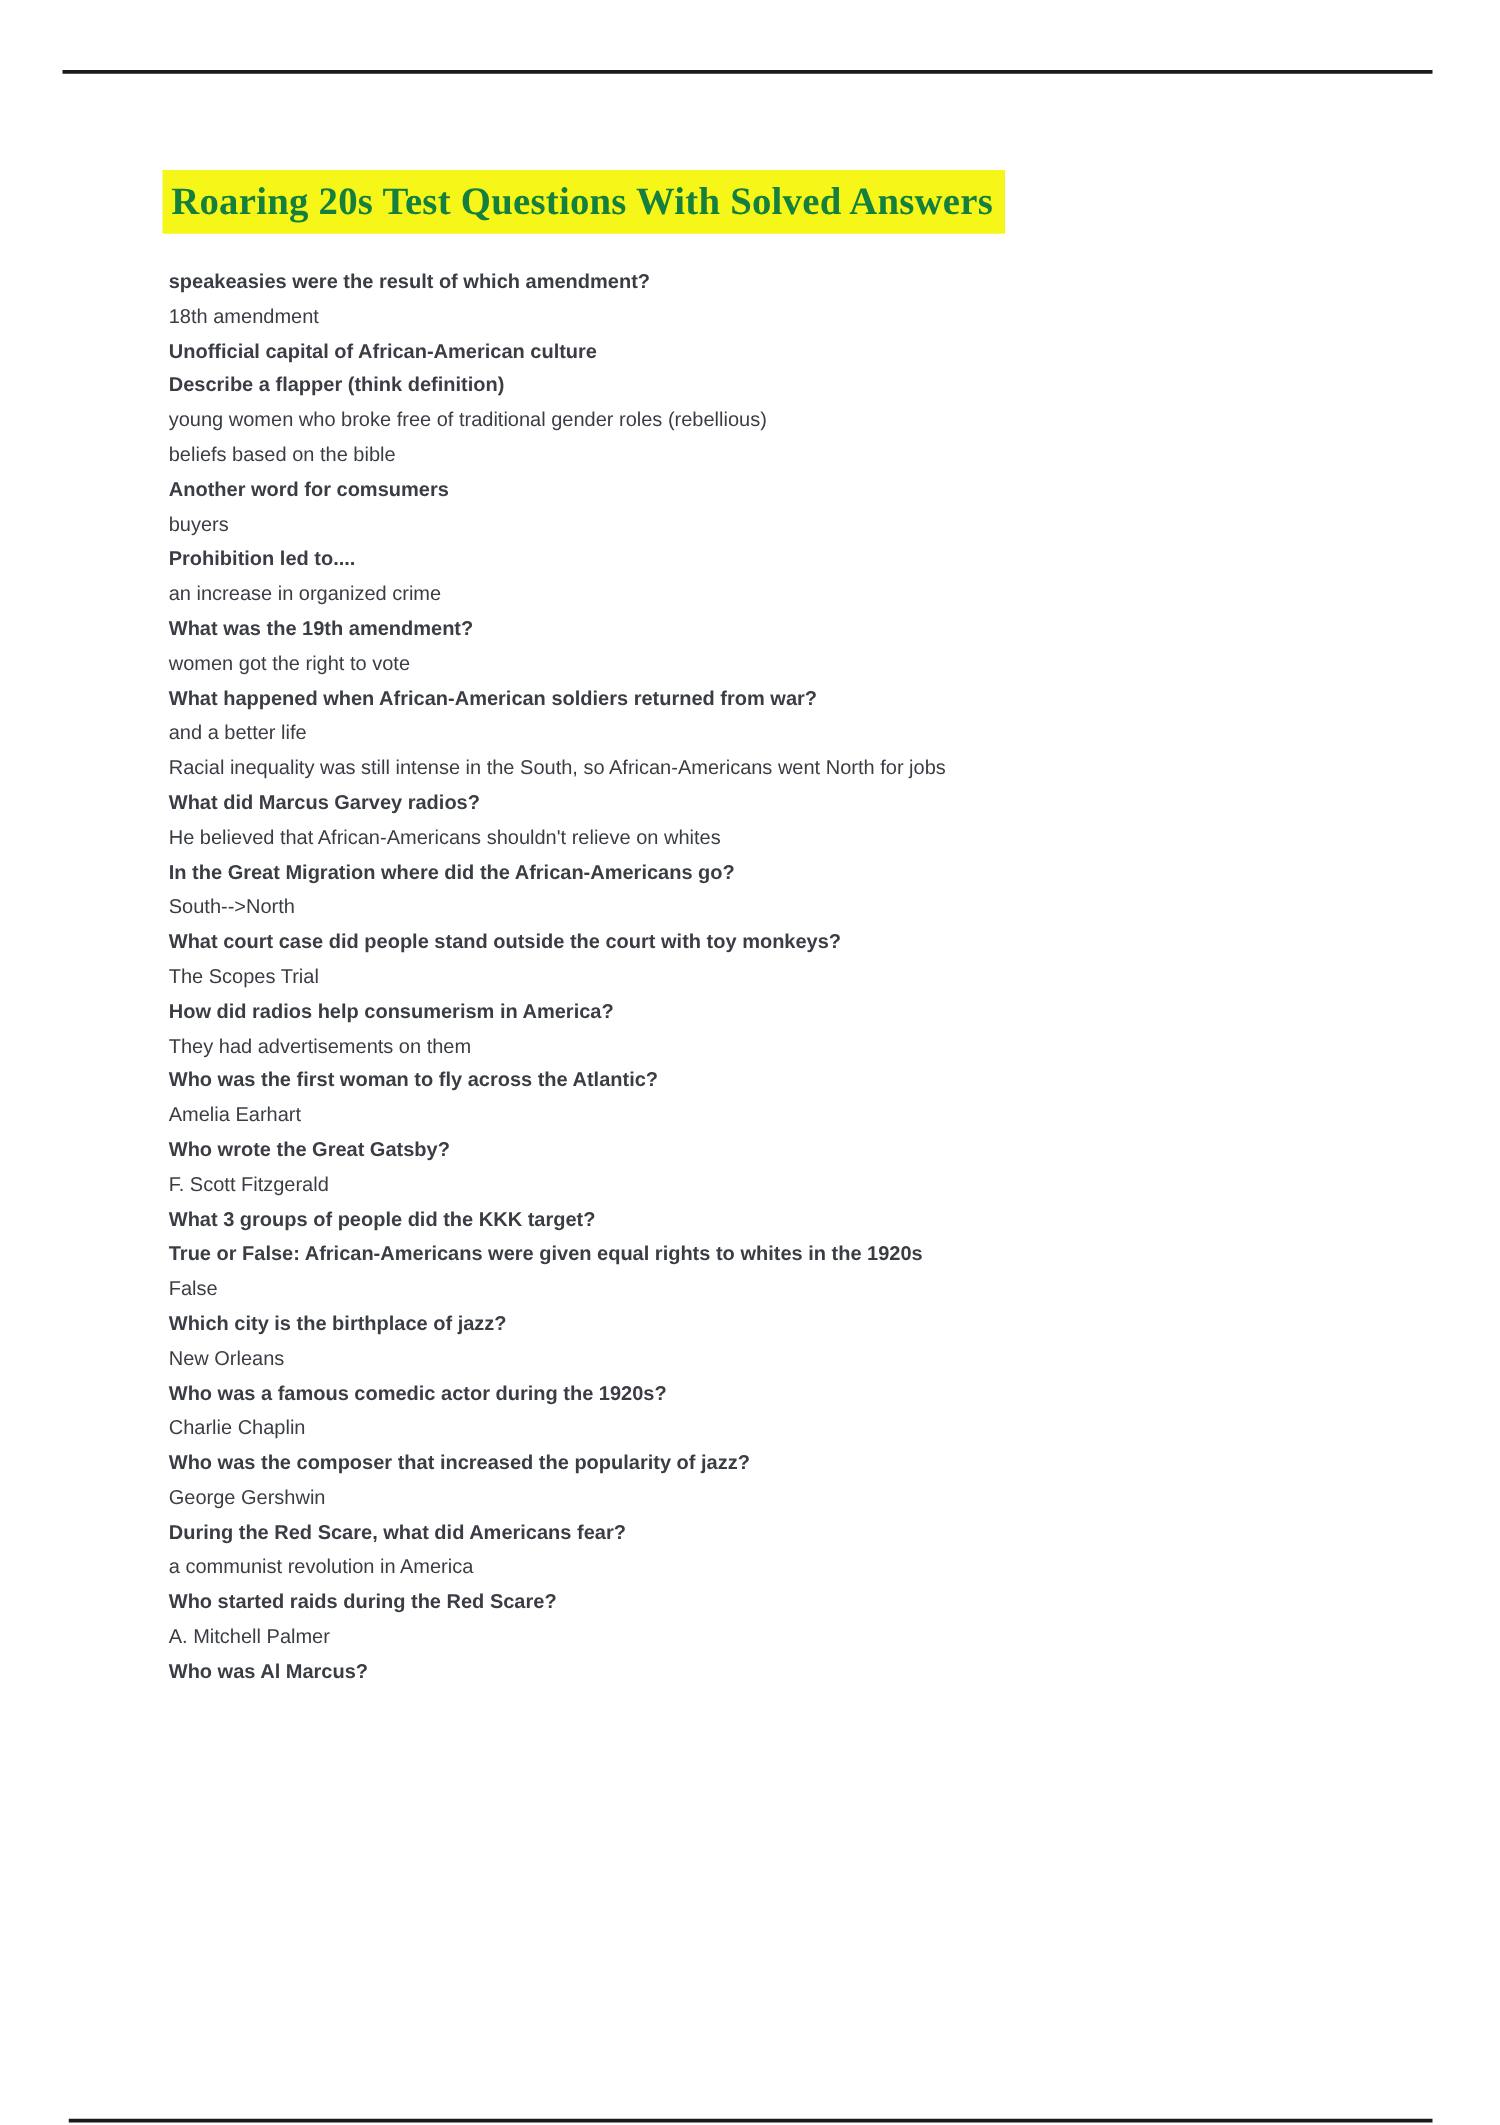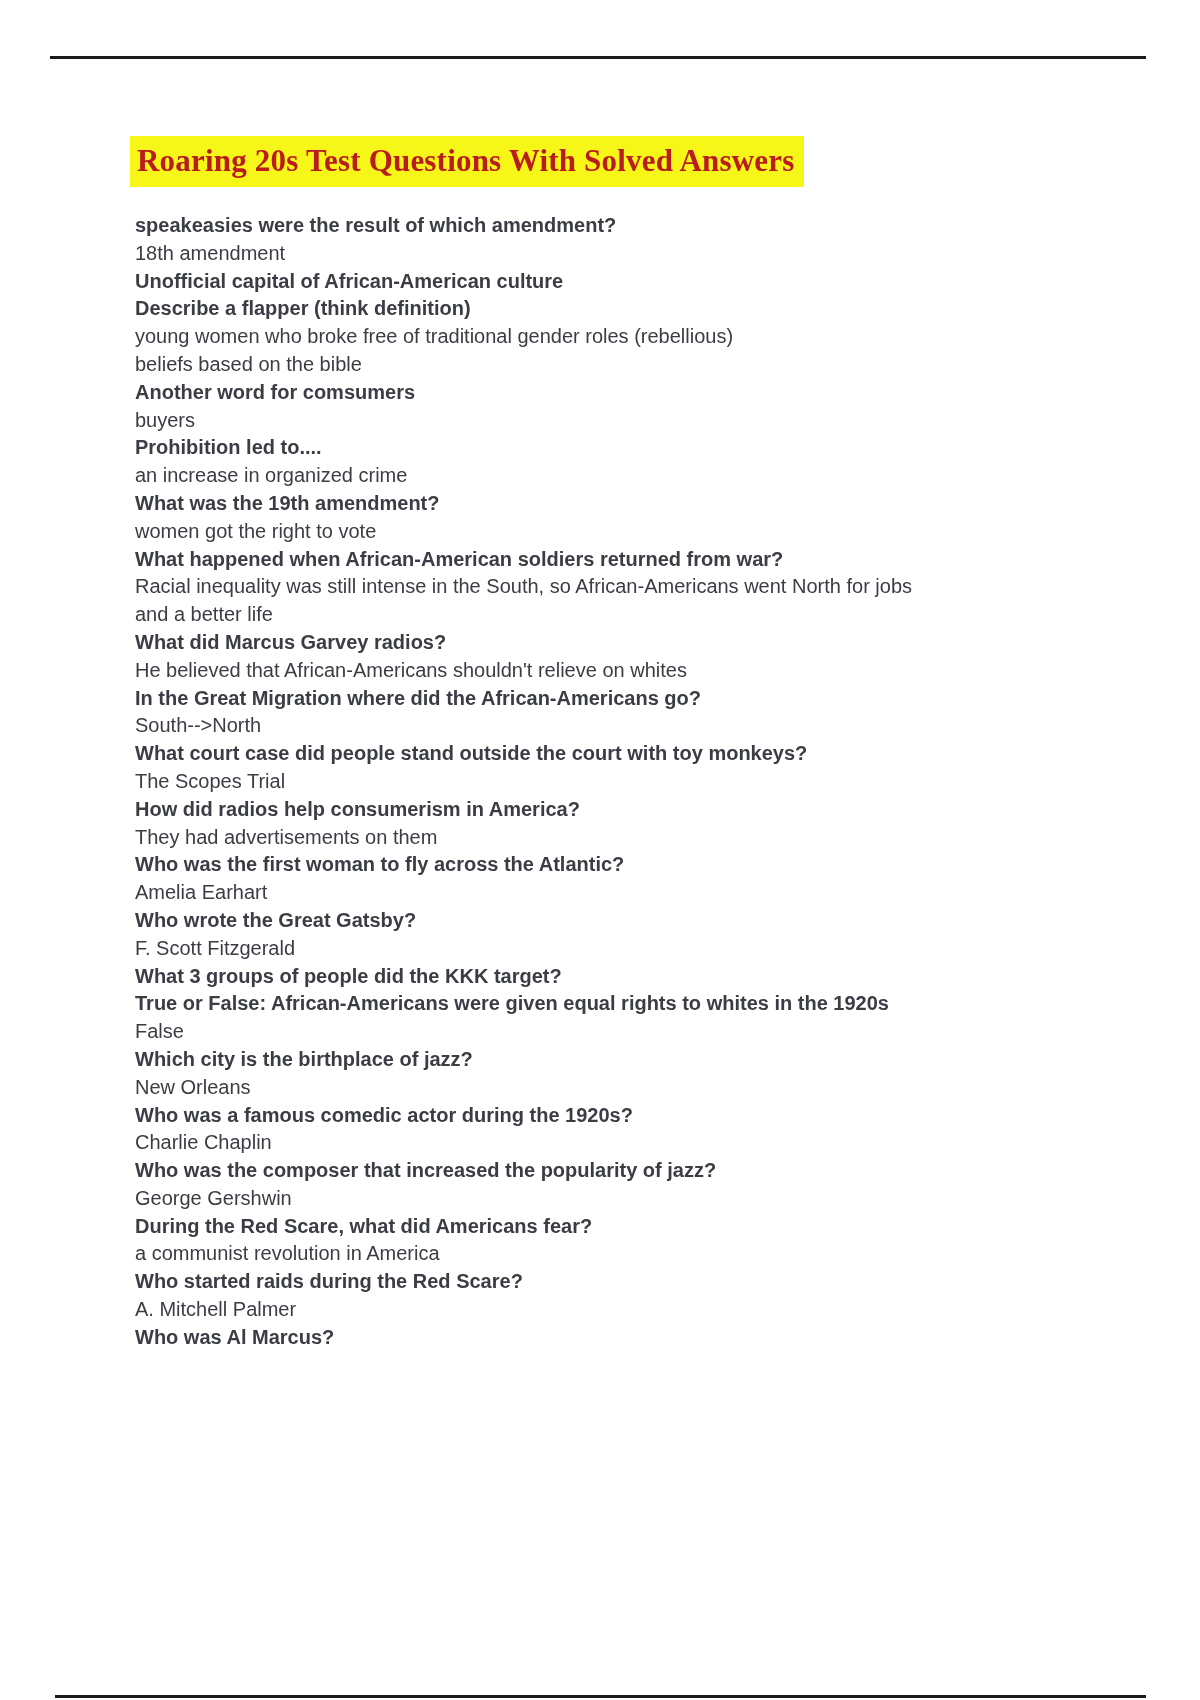--- a/index.html
+++ b/index.html
@@ -31,53 +31,53 @@
     line-height: 1.0;
     padding: 9px 10px 11px 7px;
     letter-spacing: 0.2px;
     
   }
   .qa {
     position: absolute;
     left: 135px;
     top: 212px;
     width: 1040px;
-    font-size: 20px;
+    font-size: 16px;
     line-height: 27.8px;
     
   }
   .qa .q { font-weight: 700; }
   .qa .a { font-weight: 400; }
 </style>
 </head>
 <body>
 
 <div class="page">
   <div class="rule rule-top" style="background: rgb(27, 27, 27);"></div>
 
   <div class="title-wrap">
-    <span class="title" style="background: rgb(247, 246, 25); color: #b91c1c;">Roaring 20s Test Questions With Solved Answers</span>
+    <span class="title" style="background: rgb(247, 246, 25); color: #15803d;">Roaring 20s Test Questions With Solved Answers</span>
   </div>
 
   <div class="qa" id="qa-list" style="color: rgb(58, 61, 68);">
       <div class="q">speakeasies were the result of which amendment?</div>
       <div class="a">18th amendment</div>
       <div class="q">Unofficial capital of African-American culture</div>
       <div class="q">Describe a flapper (think definition)</div>
       <div class="a">young women who broke free of traditional gender roles (rebellious)</div>
       <div class="a">beliefs based on the bible</div>
       <div class="q">Another word for comsumers</div>
       <div class="a">buyers</div>
       <div class="q">Prohibition led to....</div>
       <div class="a">an increase in organized crime</div>
       <div class="q">What was the 19th amendment?</div>
       <div class="a">women got the right to vote</div>
       <div class="q">What happened when African-American soldiers returned from war?</div>
+      <div class="a">and a better life</div>
       <div class="a">Racial inequality was still intense in the South, so African-Americans went North for jobs</div>
-      <div class="a">and a better life</div>
       <div class="q">What did Marcus Garvey radios?</div>
       <div class="a">He believed that African-Americans shouldn't relieve on whites</div>
       <div class="q">In the Great Migration where did the African-Americans go?</div>
       <div class="a">South--&gt;North</div>
       <div class="q">What court case did people stand outside the court with toy monkeys?</div>
       <div class="a">The Scopes Trial</div>
       <div class="q">How did radios help consumerism in America?</div>
       <div class="a">They had advertisements on them</div>
       <div class="q">Who was the first woman to fly across the Atlantic?</div>
       <div class="a">Amelia Earhart</div>

